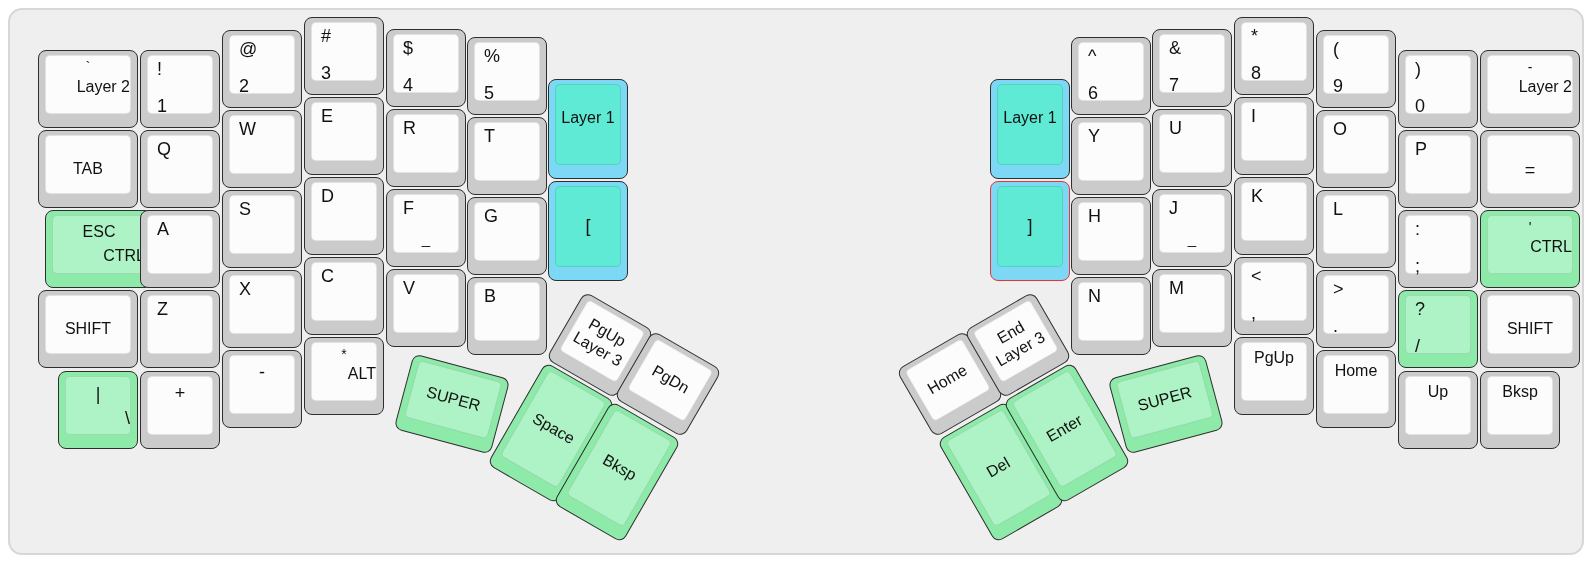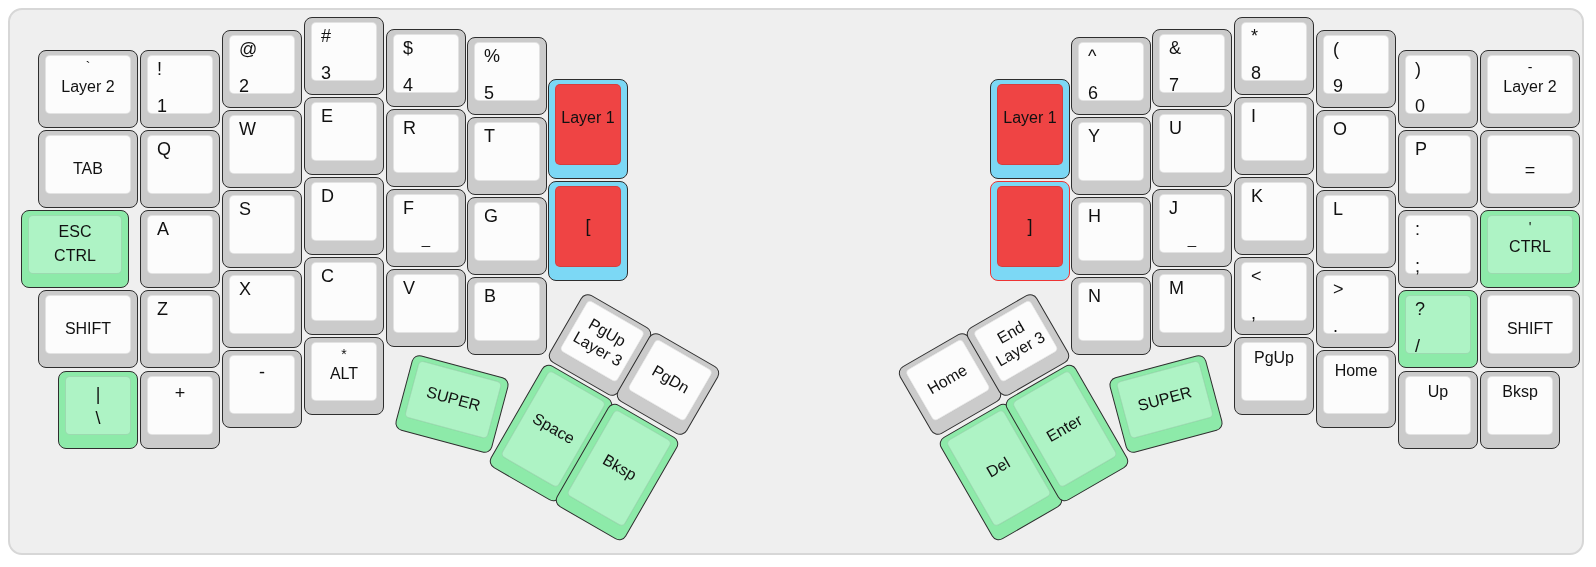--- a/index.html
+++ b/index.html
@@ -20,32 +20,32 @@
   .key.white{background:#cbcbcb;}
   .key.green{background:#8deaa9;}
   .key.blue{background:#7cd8f5;}
   .key.red{border-color:#ee3333;}
   .cap{
     position:absolute;left:6px;right:6px;top:4px;bottom:13px;
     border-radius:5px;border:1px solid rgba(0,0,0,0.10);
   }
   .white .cap{background:#fcfcfc;}
   .green .cap{background:#aef3c5;}
-  .blue  .cap{background:#ef4444;}
+  .blue  .cap{background:#5eead4;}
   .leg{color:#111;white-space:nowrap;font-size:16px;line-height:1.15;}
   .leg.one{font-size:18px;}
   .leg.tiny{font-size:14px;}
   
   .lg-tl .leg{position:absolute;left:9px;font-size:18px;}
   .lg-tl .l0{top:3px;}
   .lg-tl .l1{top:40px;}
   
   .lg-ctr .leg{position:absolute;left:0;right:0;text-align:center;}
   .lg-ctr .l0{top:7px;}
-  .lg-ctr .l1{top:31px;}
+  .lg-ctr .l1{top:31px;text-align:right;}
   .lg-ctr.single .l0{top:24px;}
   .lg-ctr .l0.tiny{top:3px;}
   .lg-ctr .tiny ~ .l1{top:22px;}
   
   .lg-ctrtop .leg{position:absolute;left:0;right:0;top:6px;text-align:center;}
   
   .lg-ctrmid{display:flex;flex-direction:column;align-items:center;justify-content:center;gap:1px;}
   .lg-ctrmid .leg{position:static;}
   
   .leg.sub{position:absolute;left:0;right:0;bottom:5px;top:auto;text-align:center;font-size:15px;}
@@ -60,21 +60,21 @@
         <div class="cap lg-ctr">
           <span class="leg l0 one tiny">`</span>
           <span class="leg l1">Layer 2</span>
         </div>
       </div>
       <div class="key white" style="left: 38px; top: 130px; width: 100px; height: 78px; text-decoration: underline;">
         <div class="cap lg-ctr single">
           <span class="leg l0">TAB</span>
         </div>
       </div>
-      <div class="key green" style="left: 21px; top: 210px; width: 108px; height: 78px;">
+      <div class="key green" style="left: 45px; top: 210px; width: 108px; height: 78px;">
         <div class="cap lg-ctr">
           <span class="leg l0">ESC</span>
           <span class="leg l1">CTRL</span>
         </div>
       </div>
       <div class="key white" style="left: 38px; top: 290px; width: 100px; height: 78px;">
         <div class="cap lg-ctr single">
           <span class="leg l0">SHIFT</span>
         </div>
       </div>

